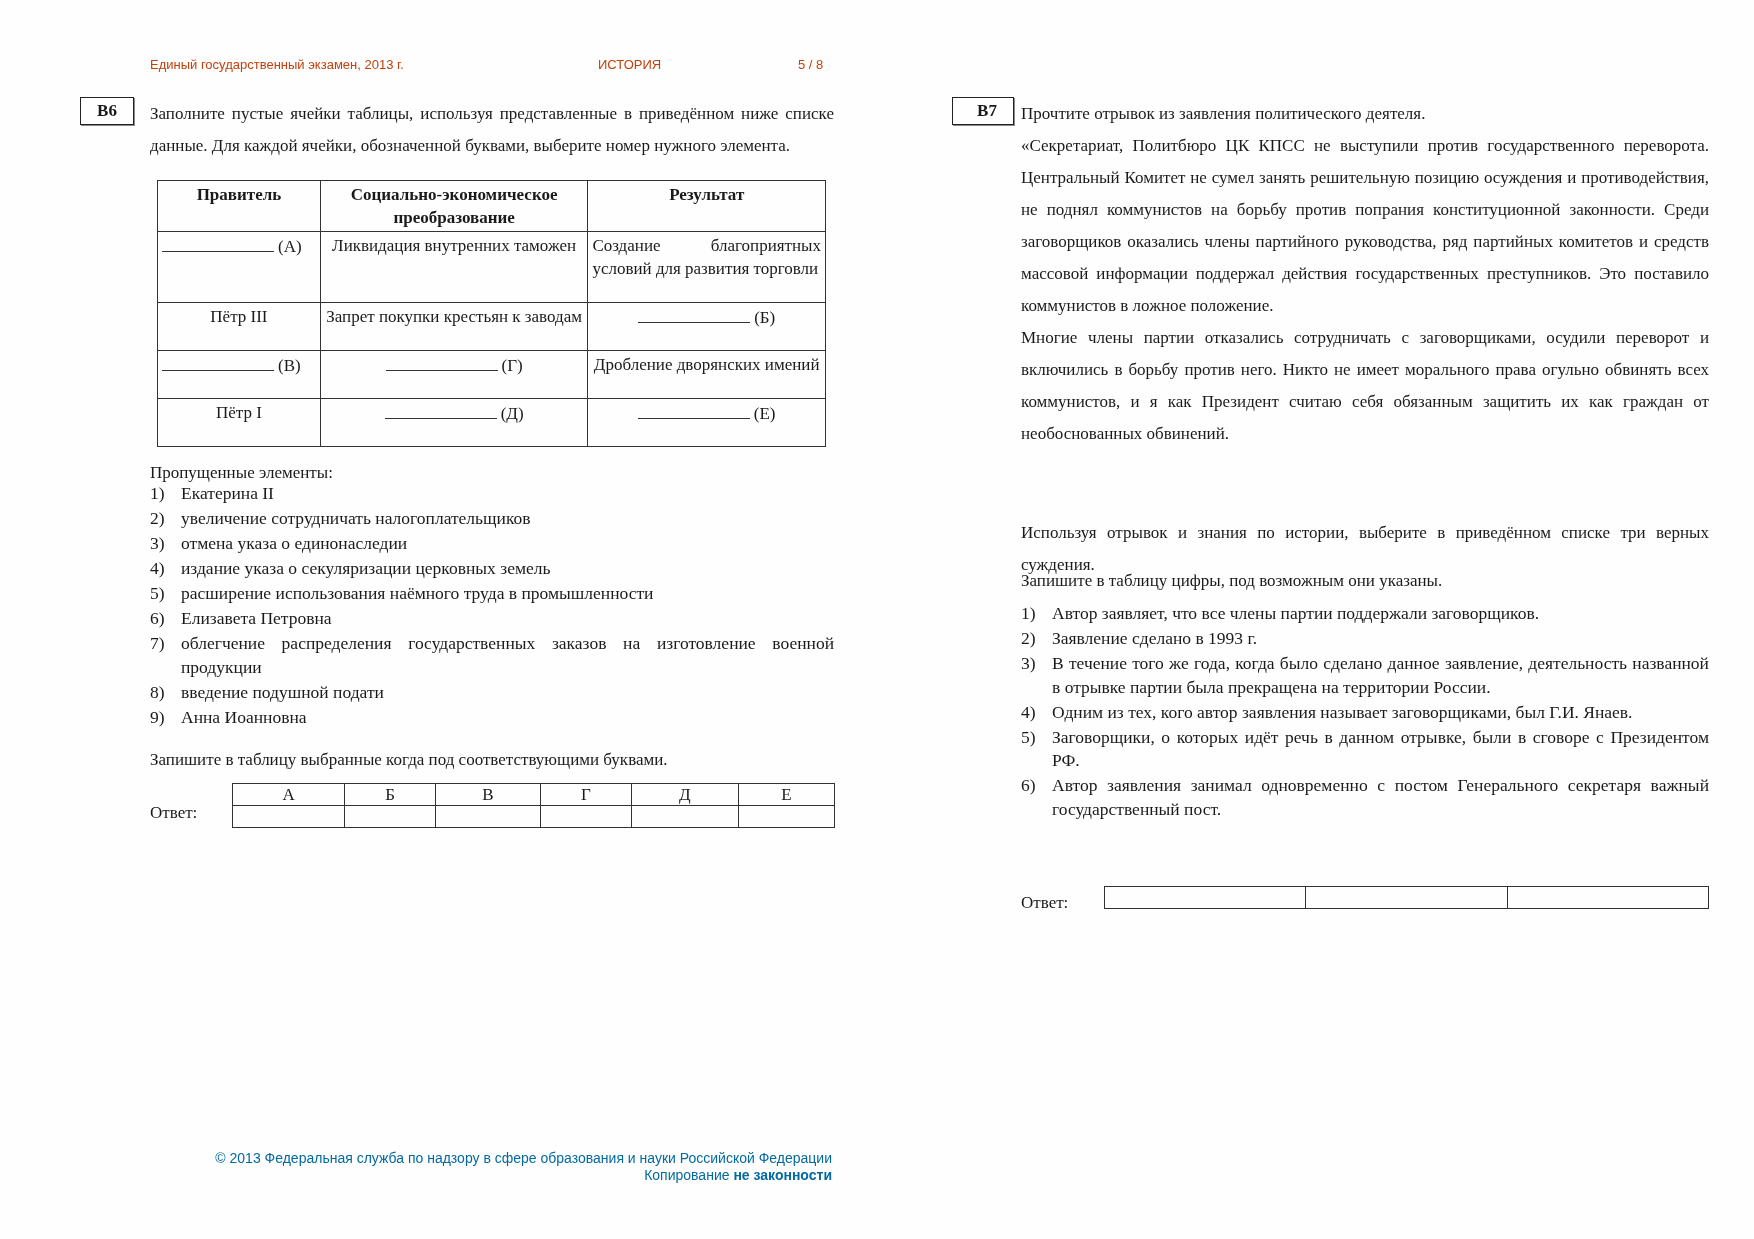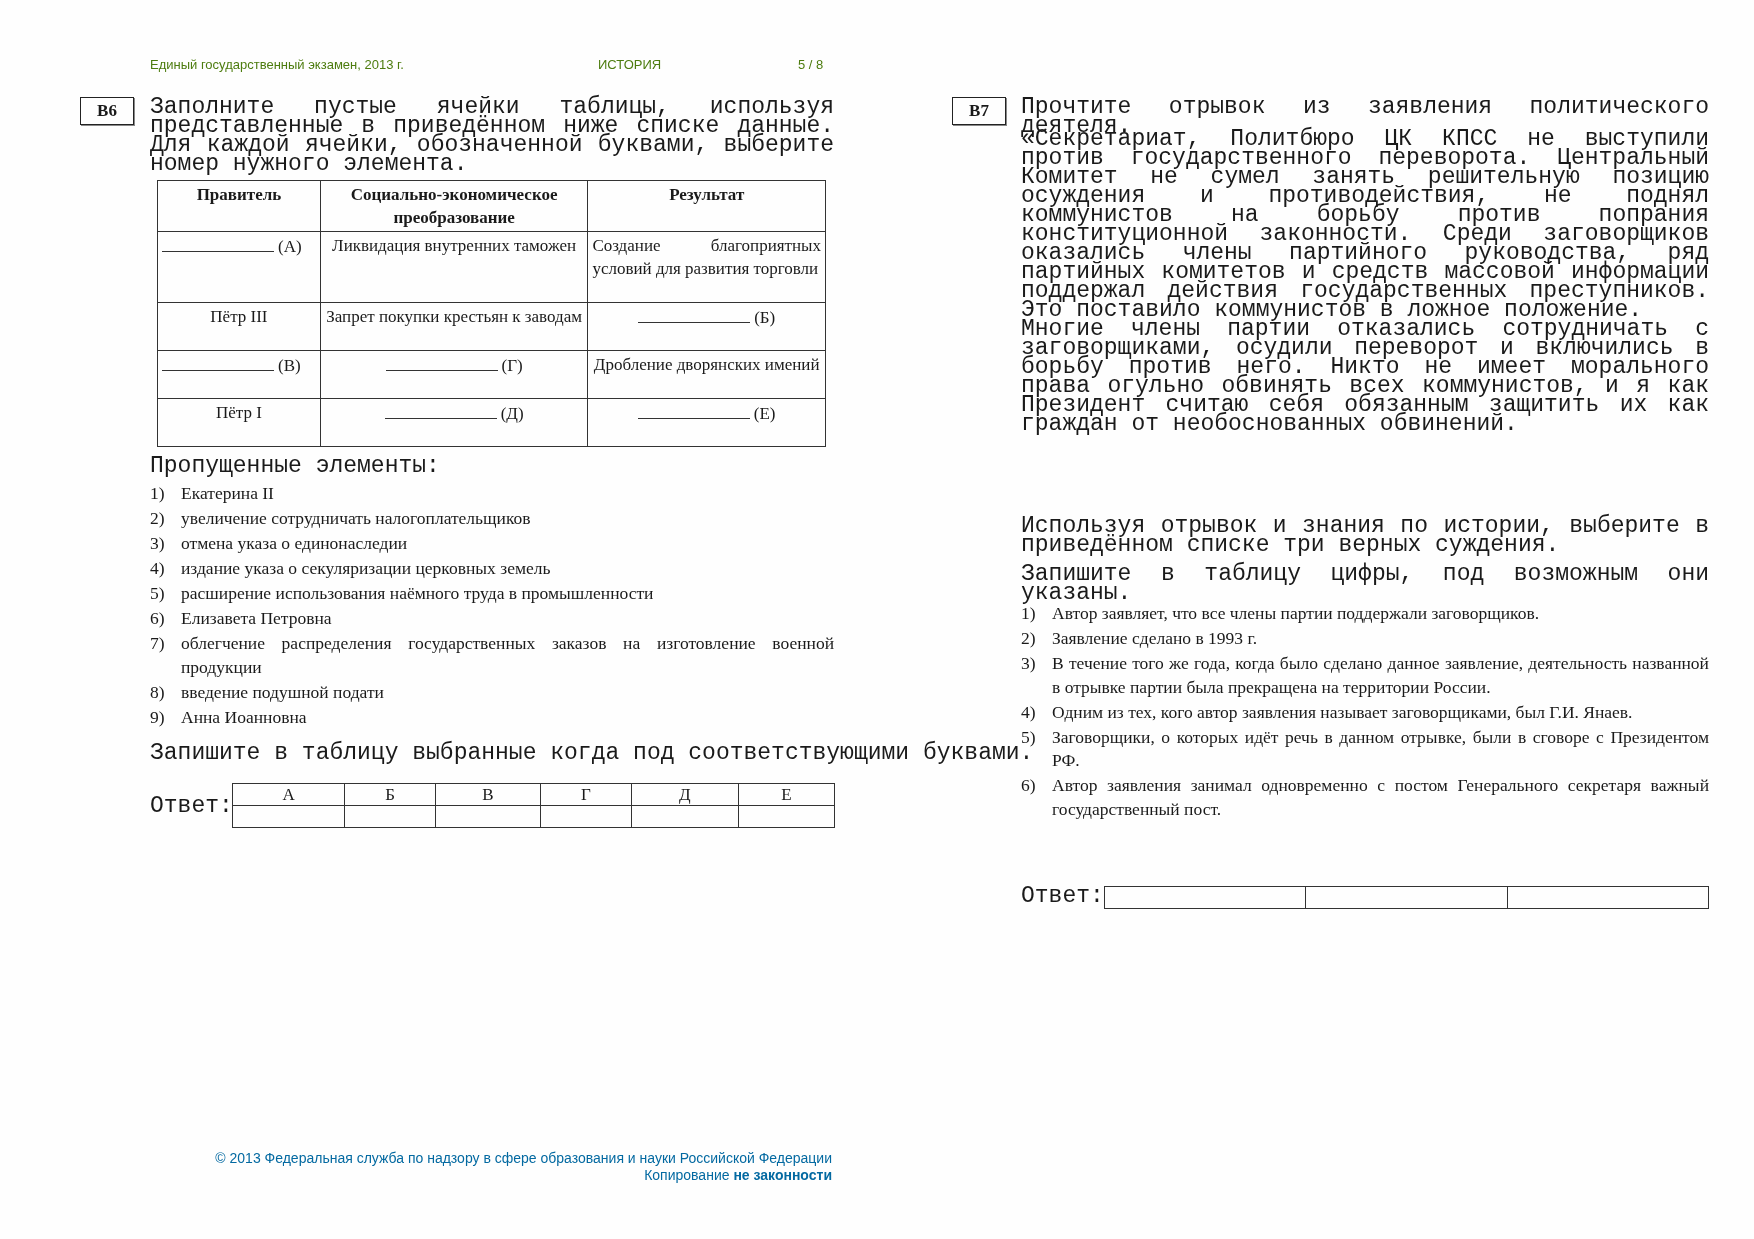--- a/index.html
+++ b/index.html
@@ -5,28 +5,28 @@
   html, body { margin:0; padding:0; }
   body {
     width:1754px; height:1239px; background:#fefefe; position:relative;
     font-family:"Liberation Serif", "DejaVu Serif", serif; color:#1a1a1a;
     overflow:hidden;
   }
   .sans { font-family:"Liberation Sans", "DejaVu Sans", sans-serif; }
   .abs { position:absolute; }
 
   
-  .hdr { top:57px; font-size:13px; color:#4d7c0f;text-align:right; }
+  .hdr { top:57px; font-size:13px; color:#c2410c;text-align:right; }
 
   .qlabel {
     position:absolute; width:52px; height:26px; border:1.5px solid #222;
     font-weight:bold; font-size:17px; text-align:center; line-height:26px;
     box-shadow: 1px 1px 0 #888;
   }
-  .para { font-size:23px; line-height:19px; text-align:justify;font-family:Liberation Mono, monospace; }
+  .para { font-size:17px; line-height:32px; text-align:justify; }
   .para p { margin:0; }
 
   table.main { border-collapse:collapse; position:absolute; font-size:17px;border-radius:12px; }
   table.main td, table.main th {
     border:1.5px solid #333; vertical-align:top; padding:2px 4px; line-height:23px;
   }
   table.main th { font-weight:bold; text-align:center; }
   .blank { display:inline-block; width:112px; border-bottom:1px solid #333; height:17px; vertical-align:baseline; margin-right:4px;}
   .c { text-align:center; }
   .j { text-align:justify; text-align-last:left; }
@@ -149,21 +149,21 @@
     <td></td>
     <td></td>
     <td></td>
     <td></td>
     <td></td>
     <td></td>
   </tr>
 </tbody>
   </table>
 
-<div class="qlabel" style="left:952px; top:97px;">B7</div>
+<div class="qlabel" style="left:952px; top:97px;padding-left:8px;">B7</div>
 
 <div class="abs para" style="left:1021px; top:98px; width:688px;">Прочтите отрывок из заявления политического деятеля.</div>
 
 <div class="abs para" style="left:1021px; top:130px; width:688px;">
   <p>«Секретариат, Политбюро ЦК КПСС не выступили против государственного переворота. Центральный Комитет не сумел занять решительную позицию осуждения и противодействия, не поднял коммунистов на борьбу против попрания конституционной законности. Среди заговорщиков оказались члены партийного руководства, ряд партийных комитетов и средств массовой информации поддержал действия государственных преступников. Это поставило коммунистов в ложное положение.</p>
   <p>Многие члены партии отказались сотрудничать с заговорщиками, осудили переворот и включились в борьбу против него. Никто не имеет морального права огульно обвинять всех коммунистов, и я как Президент считаю себя обязанным защитить их как граждан от необоснованных обвинений.</p>
 </div>
 
 <div class="abs para" style="left:1021px; top:517px; width:688px;">Используя отрывок и знания по истории, выберите в приведённом списке три верных суждения.</div>
 <div class="abs para" style="left:1021px; top:565px; width:688px;">Запишите в таблицу цифры, под возможным они указаны.</div>

